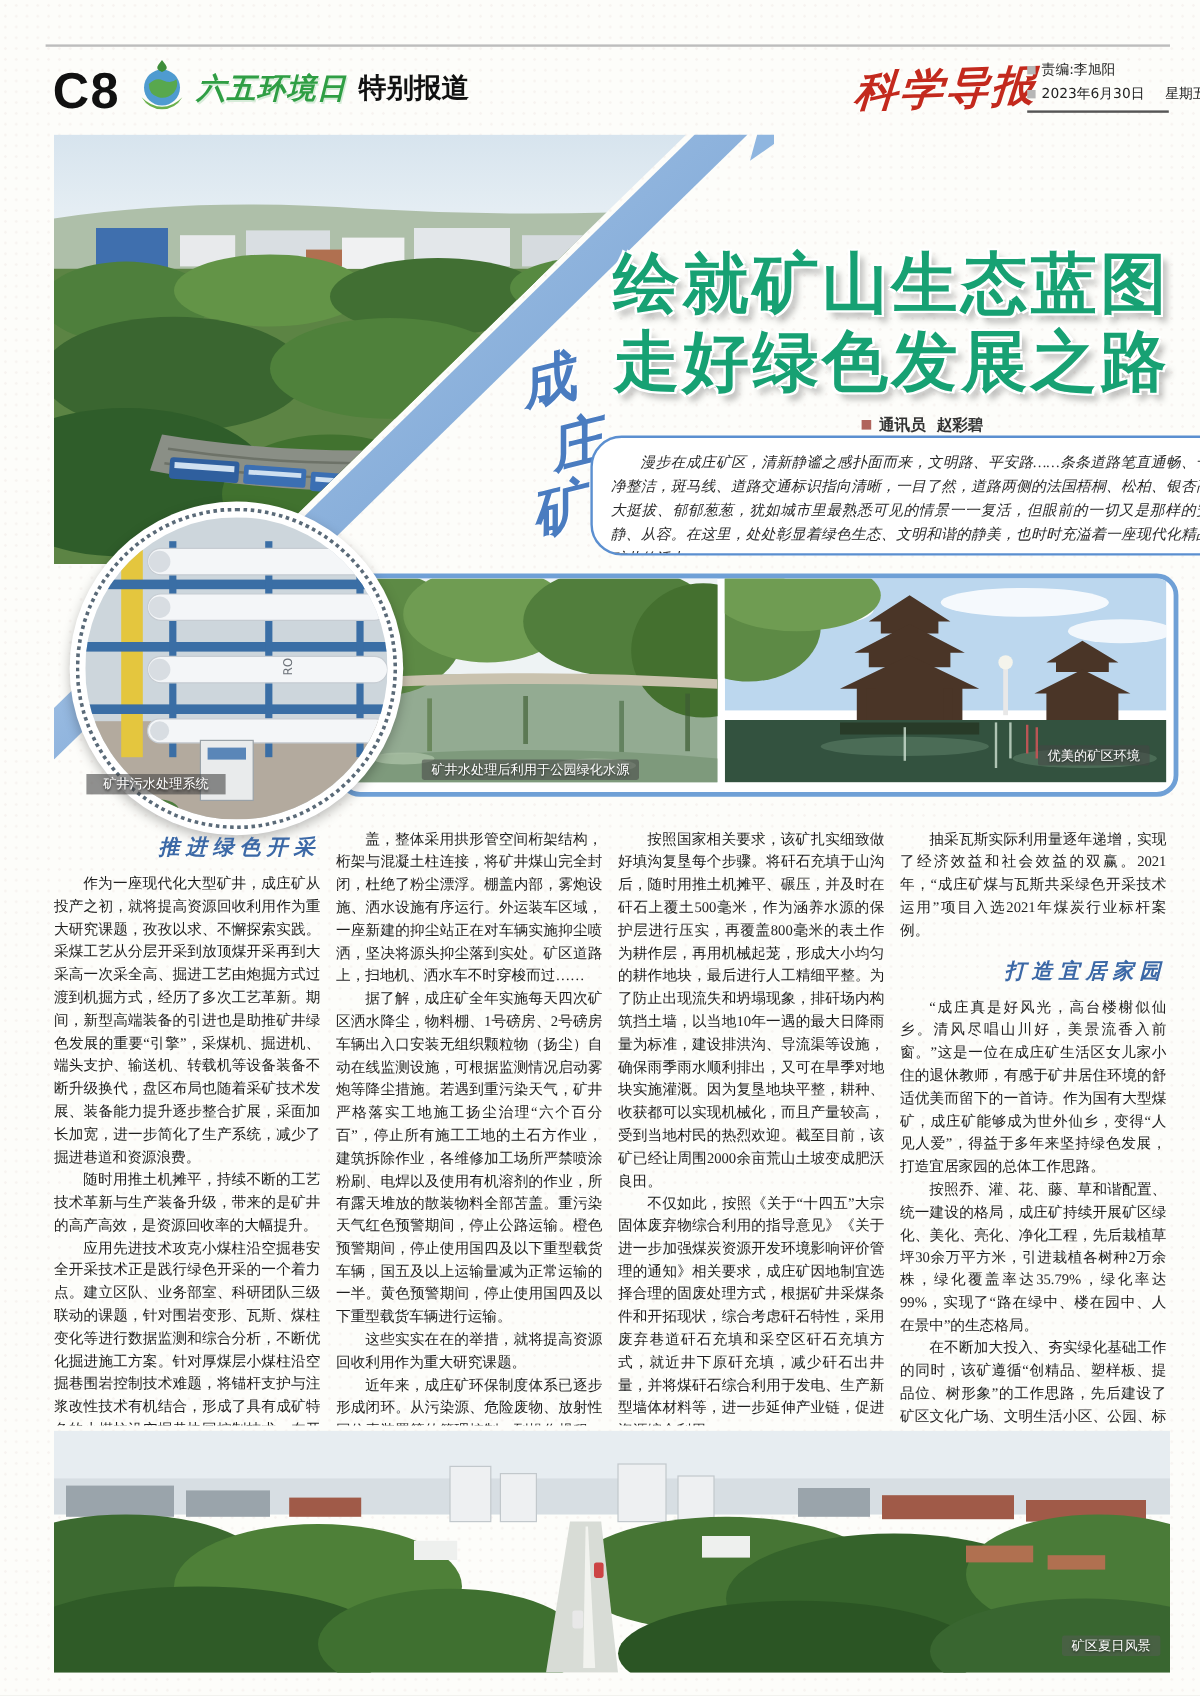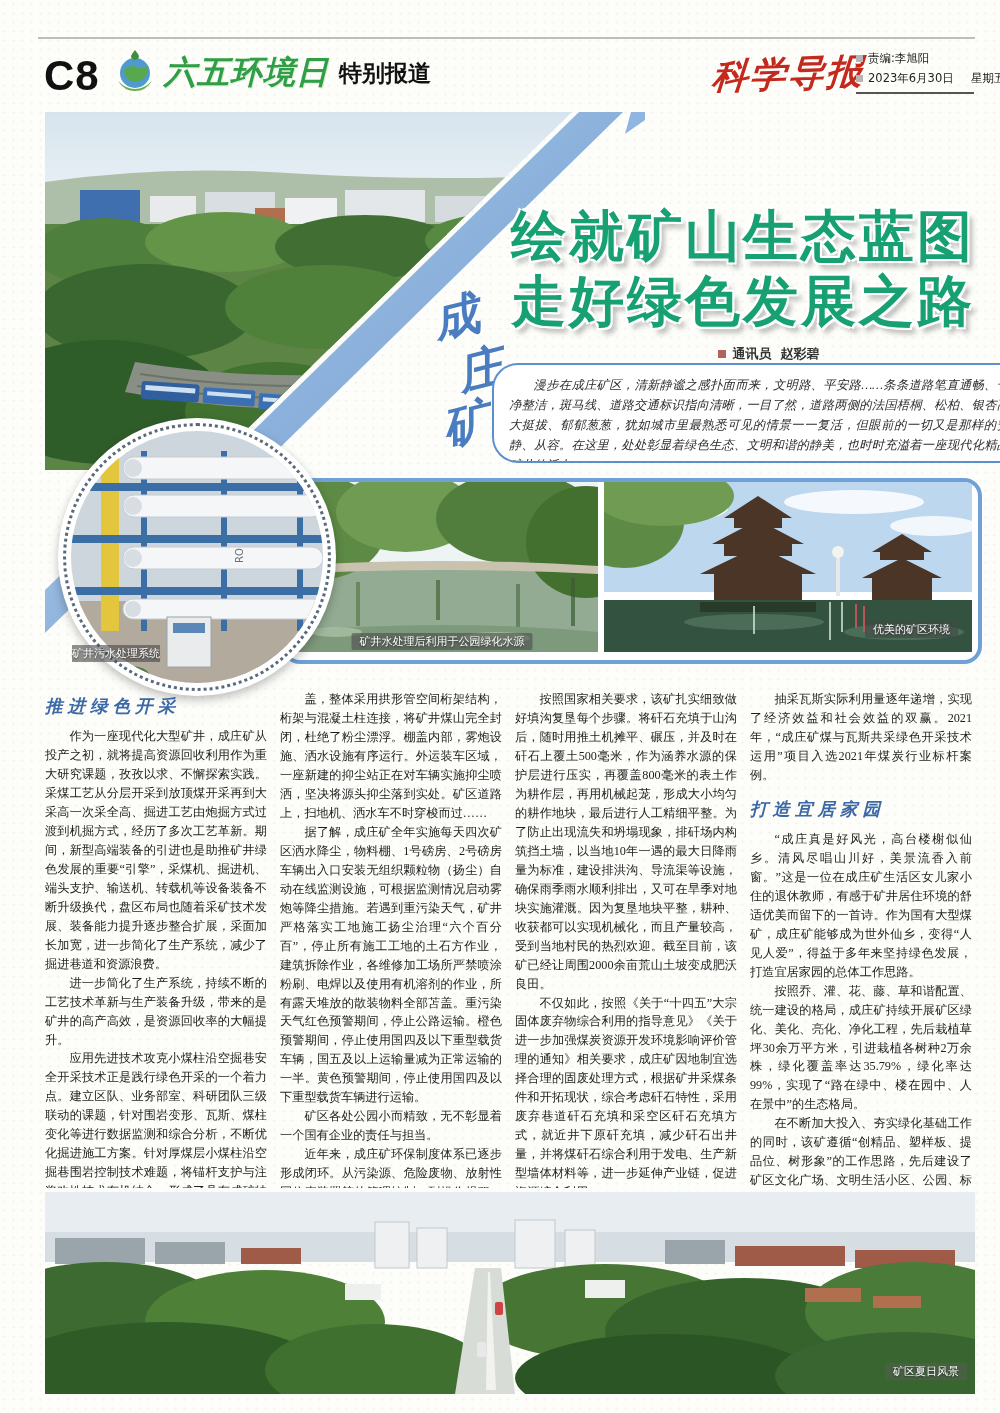--- a/index.html
+++ b/index.html
@@ -5,21 +5,21 @@
   html,body{margin:0;padding:0;background:#e9e9e6;}
   .page{position:relative;width:1000px;height:1413px;margin:0 auto;background:#fdfdfa;
         background-image:radial-gradient(rgba(220,200,195,.18) 1px,transparent 1.2px);
         background-size:9px 9px;
         font-family:"Liberation Serif","DejaVu Serif",serif;overflow:hidden;}
   .toprule{position:absolute;left:38px;top:37px;width:937px;height:2px;background:#bdbdbd;}
   
   .pagenum{position:absolute;left:44px;top:52px;font-family:Liberation Sans, sans-serif;
            font-size:42px;font-weight:700;color:#111;letter-spacing:1px;}
   .logo{position:absolute;left:112px;top:48px;display:flex;align-items:center;gap:6px;}
-  .logo-title{font-family:"DejaVu Sans",sans-serif;font-size:32px;font-weight:900;color:#2f9e44;
+  .logo-title{font-family:"DejaVu Sans",sans-serif;font-size:24px;font-weight:900;color:#2f9e44;
               font-style:italic;letter-spacing:1px;text-shadow:1px 1px 0 #d7ecd9;}
   .logo-sub{font-family:"DejaVu Sans",sans-serif;font-size:23px;font-weight:900;color:#111;margin-left:4px;}
   .masthead{position:absolute;left:712px;top:50px;font-size:36px;font-weight:700;color:#c3291d;
             font-style:italic;transform:skew(-6deg) rotate(-2deg);letter-spacing:2px;
             font-family:"Liberation Serif",serif;}
   .edbox{position:absolute;left:856px;top:48px;width:120px;font-family:"DejaVu Sans",sans-serif;
          font-size:11.5px;color:#222;line-height:20px;}
   .edbox .row{display:flex;align-items:center;gap:5px;white-space:nowrap;}
   .sq{display:inline-block;width:7px;height:7px;background:#b6b6b6;flex:0 0 auto;}
   .ed-underline{margin-top:4px;width:118px;height:2px;background:#555;}
@@ -48,27 +48,27 @@
          border-radius:18px;overflow:hidden;background:#fff;display:flex;gap:6px;}
   .strip .ph{position:relative;height:100%;}
   .cap{position:absolute;color:#fff;font-size:11px;font-family:"DejaVu Sans",sans-serif;
        background:rgba(70,70,70,.55);padding:1px 8px;border-radius:2px;white-space:nowrap;
        text-shadow:0 1px 2px rgba(0,0,0,.6);}
   .circlephoto{position:absolute;left:58px;top:418px;width:278px;height:278px;border-radius:50%;
                background:#fff;box-shadow:0 4px 10px rgba(0,0,0,.25);}
   .circlephoto .ring{position:absolute;inset:5px;border-radius:50%;border:3px dotted #5a6a78;}
   .circlephoto .inner{position:absolute;inset:13px;border-radius:50%;overflow:hidden;}
   .circlecap{position:absolute;left:14px;bottom:34px;color:#fff;font-size:11px;
-             font-family:"DejaVu Sans",sans-serif;background:rgba(70,70,70,.6);padding:1px 0;
+             font-family:"DejaVu Sans",sans-serif;background:rgba(70,70,70,.6);padding:1px 14px;
              text-shadow:0 1px 2px rgba(0,0,0,.6);white-space:nowrap;}
   
   .bodytext{position:absolute;left:45px;top:690px;width:930px;height:498px;display:flex;gap:13px;}
   .col{width:222px;height:100%;overflow:hidden;text-align:justify;}
   .col p.para{margin:0;text-indent:2em;font-size:12.2px;line-height:1.555;color:#1d1d1d;}
-  .col h3.sec-head{margin:12px 0 9px;text-align:left;font-size:17.5px;color:#3b68a6;
+  .col h3.sec-head{margin:12px 0 9px;text-align:right;font-size:17.5px;color:#3b68a6;
                    font-weight:700;font-style:italic;letter-spacing:5px;
                    font-family:Liberation Mono, monospace;text-indent:0;}
   .col h3.sec-head:first-child{margin-top:4px;}
   
   .bottomphoto{position:absolute;left:45px;top:1192px;width:936px;height:202px;overflow:hidden;margin:0;}
   .bottomcap{right:14px;bottom:14px;background:rgba(90,90,90,.45);}
 </style>
 </head>
 <body>
 
@@ -265,27 +265,27 @@
         <text x="172" y="132" font-size="10" fill="#6a7077" font-family="DejaVu Sans,sans-serif" transform="rotate(-90 172 132)">RO</text>
       </svg>
     </div>
     <span class="circlecap">矿井污水处理系统</span>
   </div>
 
   <div class="bodytext">
     <div class="col">
         <h3 class="sec-head">推进绿色开采</h3>
         <p class="para">作为一座现代化大型矿井，成庄矿从投产之初，就将提高资源回收利用作为重大研究课题，孜孜以求、不懈探索实践。采煤工艺从分层开采到放顶煤开采再到大采高一次采全高、掘进工艺由炮掘方式过渡到机掘方式，经历了多次工艺革新。期间，新型高端装备的引进也是助推矿井绿色发展的重要“引擎”，采煤机、掘进机、端头支护、输送机、转载机等设备装备不断升级换代，盘区布局也随着采矿技术发展、装备能力提升逐步整合扩展，采面加长加宽，进一步简化了生产系统，减少了掘进巷道和资源浪费。</p>
-        <p class="para">进一步简化了生产系统，持续不断的工艺技术革新与生产装备升级，带来的是矿井的高产高效，是资源回收率的大幅提升。</p>
+        <p class="para">随时用推土机摊平，持续不断的工艺技术革新与生产装备升级，带来的是矿井的高产高效，是资源回收率的大幅提升。</p>
         <p class="para">应用先进技术攻克小煤柱沿空掘巷安全开采技术正是践行绿色开采的一个着力点。建立区队、业务部室、科研团队三级联动的课题，针对围岩变形、瓦斯、煤柱变化等进行数据监测和综合分析，不断优化掘进施工方案。针对厚煤层小煤柱沿空掘巷围岩控制技术难题，将锚杆支护与注浆改性技术有机结合，形成了具有成矿特色的小煤柱沿空掘巷协同控制技术。在开展小煤柱沿空掘巷技术试验的同时，厚煤层无煤柱开采技术试验也同期启动。</p>
       </div>
     <div class="col">
         <p class="para">盖，整体采用拱形管空间桁架结构，桁架与混凝土柱连接，将矿井煤山完全封闭，杜绝了粉尘漂浮。棚盖内部，雾炮设施、洒水设施有序运行。外运装车区域，一座新建的抑尘站正在对车辆实施抑尘喷洒，坚决将源头抑尘落到实处。矿区道路上，扫地机、洒水车不时穿梭而过……</p>
         <p class="para">据了解，成庄矿全年实施每天四次矿区洒水降尘，物料棚、1号磅房、2号磅房车辆出入口安装无组织颗粒物（扬尘）自动在线监测设施，可根据监测情况启动雾炮等降尘措施。若遇到重污染天气，矿井严格落实工地施工扬尘治理“六个百分百”，停止所有施工工地的土石方作业，建筑拆除作业，各维修加工场所严禁喷涂粉刷、电焊以及使用有机溶剂的作业，所有露天堆放的散装物料全部苫盖。重污染天气红色预警期间，停止公路运输。橙色预警期间，停止使用国四及以下重型载货车辆，国五及以上运输量减为正常运输的一半。黄色预警期间，停止使用国四及以下重型载货车辆进行运输。</p>
-        <p class="para">矿区各处公园小而精致，无不彰显着一个国有企业的责任与担当。</p>
+        <p class="para">这些实实在在的举措，就将提高资源回收利用作为重大研究课题。</p>
         <p class="para">近年来，成庄矿环保制度体系已逐步形成闭环。从污染源、危险废物、放射性同位素装置等的管理控制，到操作规程、检修制度的运行控制，再到环保工作达标管控以及处置突发环保事故、辐射事故的专项应急控制，所有涉及环保工作的要求、标准、检查、考核等责任清清楚楚，明明白白。生活污水处理厂、2#风井污水处理站、3#风井污水处理站、矿井水处理站排放口的水污染源在线监测系统实时运行，遍布全矿各个角落的抑尘、降尘、除尘、防尘、排尘工艺以及吸声、隔声、减振、消声等噪声控制技术越来越先进……</p>
       </div>
     <div class="col">
         <p class="para">按照国家相关要求，该矿扎实细致做好填沟复垦每个步骤。将矸石充填于山沟后，随时用推土机摊平、碾压，并及时在矸石上覆土500毫米，作为涵养水源的保护层进行压实，再覆盖800毫米的表土作为耕作层，再用机械起茏，形成大小均匀的耕作地块，最后进行人工精细平整。为了防止出现流失和坍塌现象，排矸场内构筑挡土墙，以当地10年一遇的最大日降雨量为标准，建设排洪沟、导流渠等设施，确保雨季雨水顺利排出，又可在旱季对地块实施灌溉。因为复垦地块平整，耕种、收获都可以实现机械化，而且产量较高，受到当地村民的热烈欢迎。截至目前，该矿已经让周围2000余亩荒山土坡变成肥沃良田。</p>
         <p class="para">不仅如此，按照《关于“十四五”大宗固体废弃物综合利用的指导意见》《关于进一步加强煤炭资源开发环境影响评价管理的通知》相关要求，成庄矿因地制宜选择合理的固废处理方式，根据矿井采煤条件和开拓现状，综合考虑矸石特性，采用废弃巷道矸石充填和采空区矸石充填方式，就近井下原矸充填，减少矸石出井量，并将煤矸石综合利用于发电、生产新型墙体材料等，进一步延伸产业链，促进资源综合利用。</p>
       </div>
     <div class="col">
         <p class="para">抽采瓦斯实际利用量逐年递增，实现了经济效益和社会效益的双赢。2021年，“成庄矿煤与瓦斯共采绿色开采技术运用”项目入选2021年煤炭行业标杆案例。</p>
         <h3 class="sec-head">打造宜居家园</h3>
         <p class="para">“成庄真是好风光，高台楼榭似仙乡。清风尽唱山川好，美景流香入前窗。”这是一位在成庄矿生活区女儿家小住的退休教师，有感于矿井居住环境的舒适优美而留下的一首诗。作为国有大型煤矿，成庄矿能够成为世外仙乡，变得“人见人爱”，得益于多年来坚持绿色发展，打造宜居家园的总体工作思路。</p>

